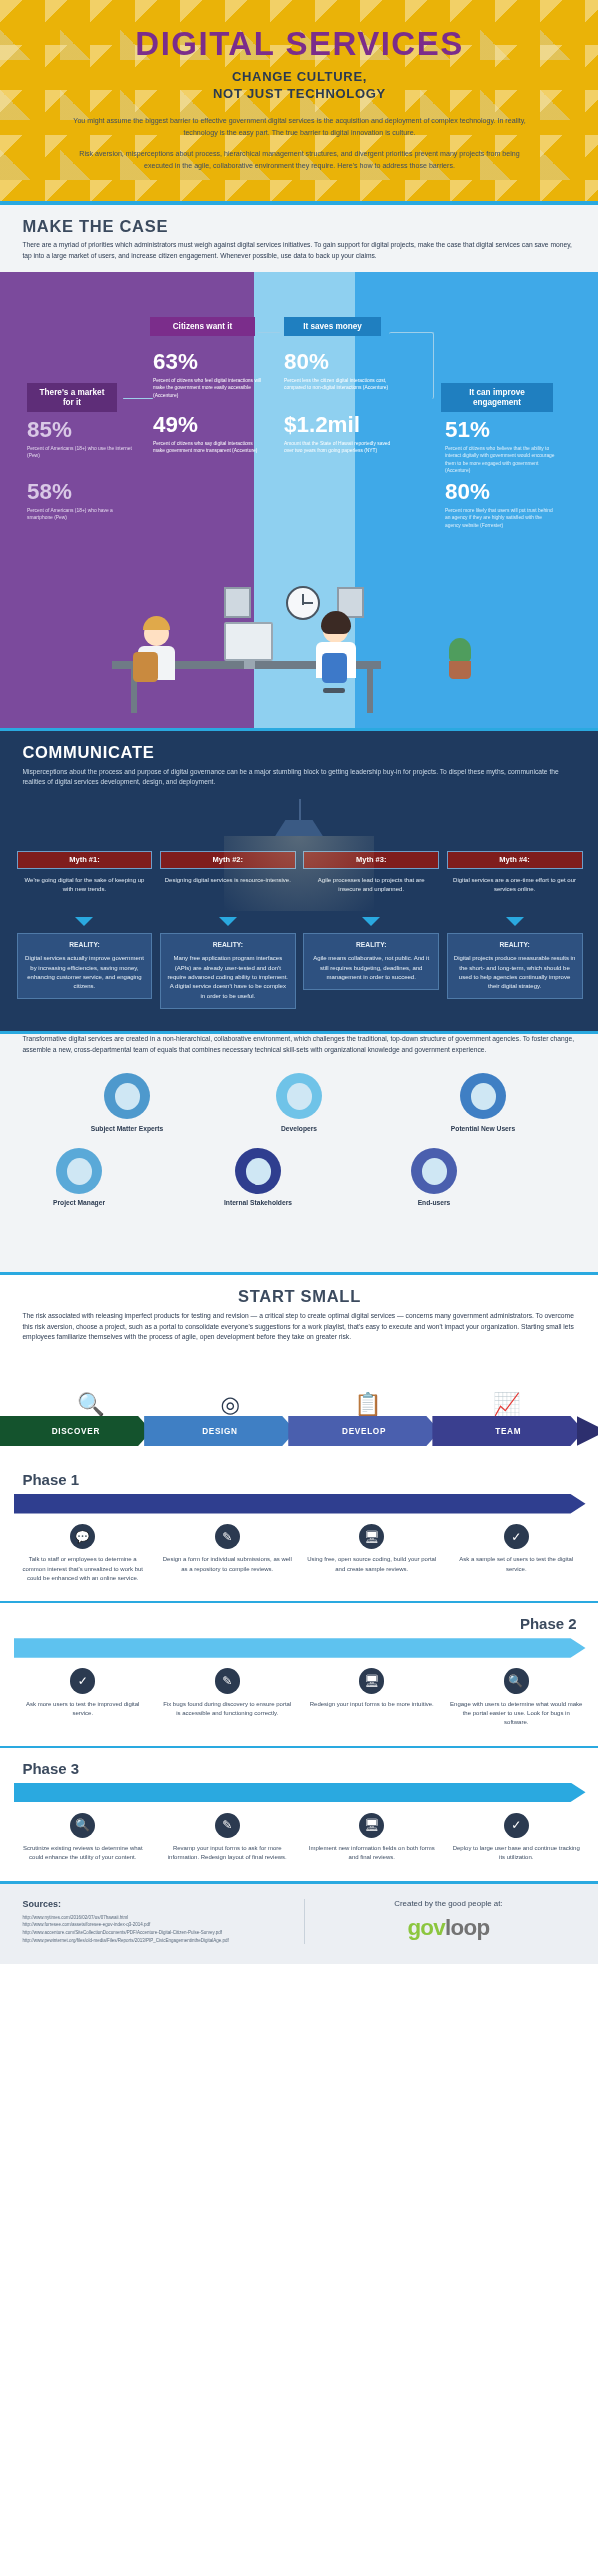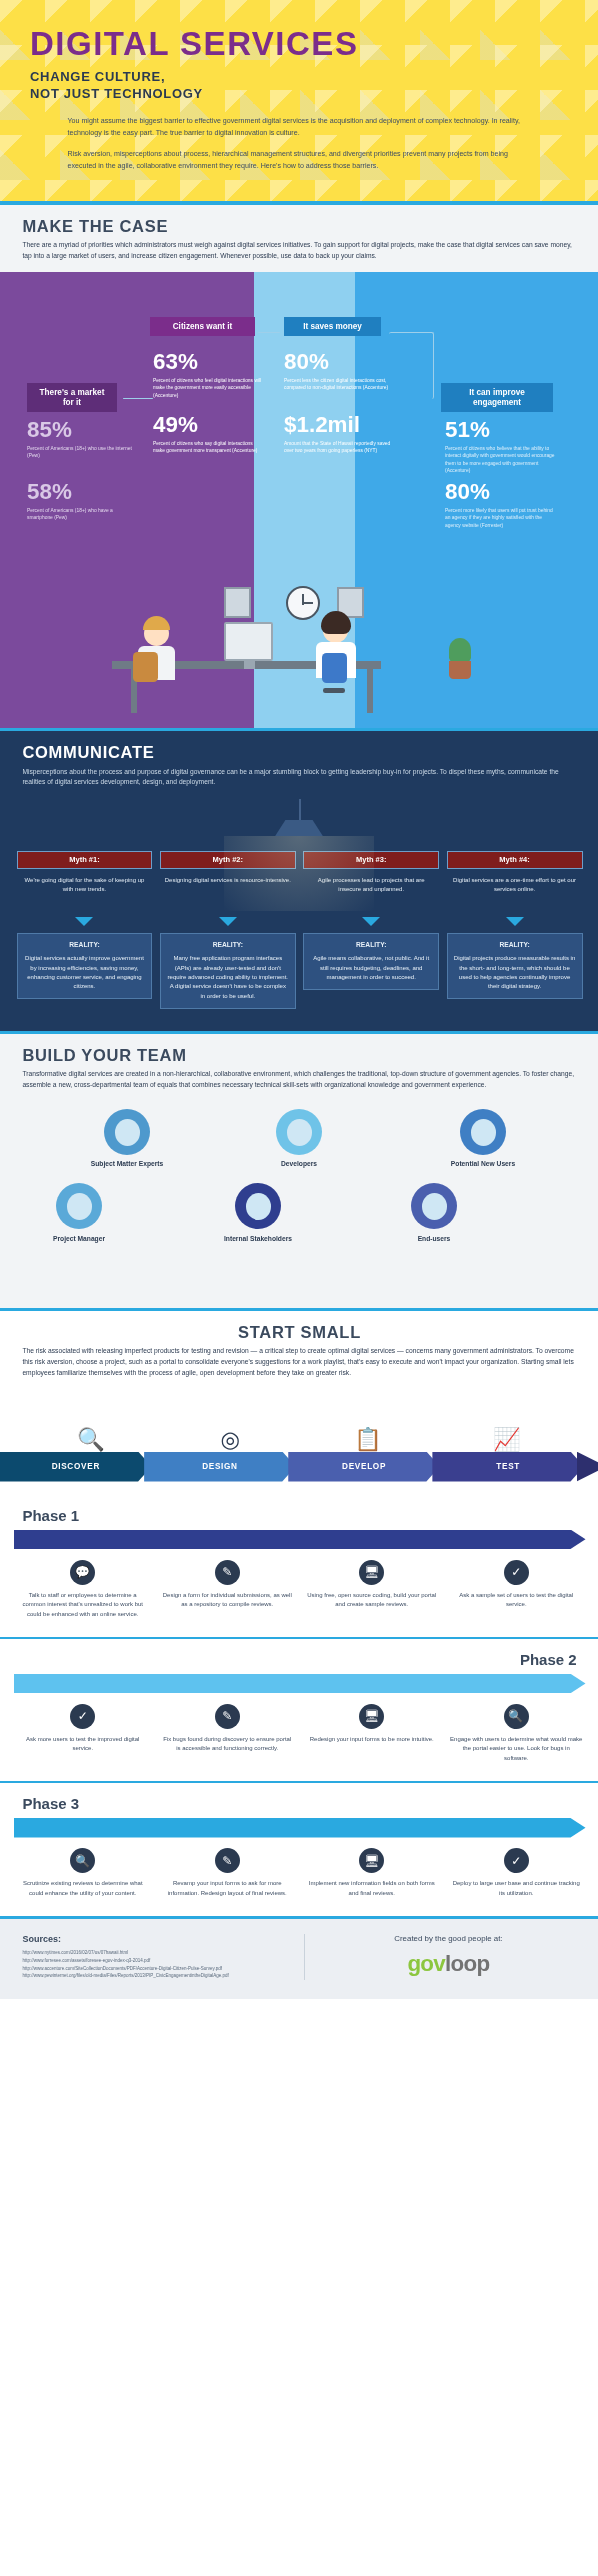--- a/index.html
+++ b/index.html
@@ -6,22 +6,23 @@
   body {
     width: 599px;
     font-family: "Liberation Sans", sans-serif;
     background: #ffffff;
     color: #333;
   }
   .page { width: 599px; position: relative; overflow: hidden; }
 
   
   .header {
-    background: #fde047;
+    background: #eab308;
     padding: 25.4px 30px 19.5px 30px;
+    text-align: center;
     position: relative;
     overflow: hidden;
     border-bottom: 4.5px solid #2aa9e0;
   }
   .header::before {
     content: "";
     position: absolute; inset: 0;
     background:
       linear-gradient(135deg, rgba(255,255,255,0.55) 25%, transparent 25%) 0 0/45px 45px,
       linear-gradient(45deg, rgba(210,224,240,0.5) 25%, transparent 25%) 0 0/60px 60px;
@@ -202,21 +203,21 @@
   .proc-icons { display: flex; padding: 0 22.4px; height: 58px; align-items: flex-end; }
   .proc-icon { flex: 1; text-align: center; }
   .proc-icon .glyph { font-size: 22.4px; line-height: 1; }
   .chevrons { display: flex; height: 30px; }
   .chev {
     flex: 1; color: #fff; font-size: 8.2px; font-weight: bold; letter-spacing: 0.7px;
     display: flex; align-items: center; justify-content: center;
     clip-path: polygon(0 0, calc(100% - 13.5px) 0, 100% 50%, calc(100% - 13.5px) 100%, 0 100%);
     margin-right: -7.5px;
   }
-  .chev1 { background: #0c4a6e; }
+  .chev1 { background: #14532d; }
   .chev2 { background: #3f7fc4; }
   .chev3 { background: #4a5fae; }
   .chev4 { background: #3a3f8f; }
   .chev5 { background: #2d2f6e; flex: 0 0 30px; clip-path: polygon(0 0, 100% 50%, 0 100%); }
 
   .phase { position: relative; padding: 0 0 3px 0; }
   .phase-title {
     font-size: 15px; font-weight: bold; color: #3b4a5e; padding: 12px 22.4px 6px 22.4px;
   }
   .phase-title.right { text-align: right; }
@@ -396,21 +397,20 @@
         <div class="arrow-down"></div>
         <div class="reality-box">
           <b>REALITY:</b>
           <span>Digital projects produce measurable results in the short- and long-term, which should be used to help agencies continually improve their digital strategy.</span>
         </div>
       </div>
     </div>
   </div>
 
   <div class="team">
-    <div class="sec-head">BUILD YOUR TEAM</div>
     <div class="sec-intro">Transformative digital services are created in a non-hierarchical, collaborative environment, which challenges the traditional, top-down structure of government agencies. To foster change, assemble a new, cross-departmental team of equals that combines necessary technical skill-sets with organizational knowledge and government experience.</div>
 
     <div class="team-grid">
       <div class="member" style="left:82px; top:7.5px;">
         <div class="avatar" style="background:#4e99cd;">
             <div class="face"></div>
           </div>
         <div class="member-label">Subject Matter Experts</div>
       </div>
       <div class="member" style="left:254px; top:7.5px;">
@@ -462,21 +462,21 @@
             <div class="glyph">📋</div>
           </div>
         <div class="proc-icon">
             <div class="glyph">📈</div>
           </div>
       </div>
       <div class="chevrons">
         <div class="chev chev1">DISCOVER</div>
         <div class="chev chev2">DESIGN</div>
         <div class="chev chev3">DEVELOP</div>
-        <div class="chev chev4">TEST</div>
+        <div class="chev chev4">TEAM</div>
         <div class="chev chev5"></div>
       </div>
     </div>
 
     <div class="phase">
       <div class="phase-title">Phase 1</div>
       <div class="phase-bar">
           <div class="band band1"></div>
         </div>
       <div class="steps">

